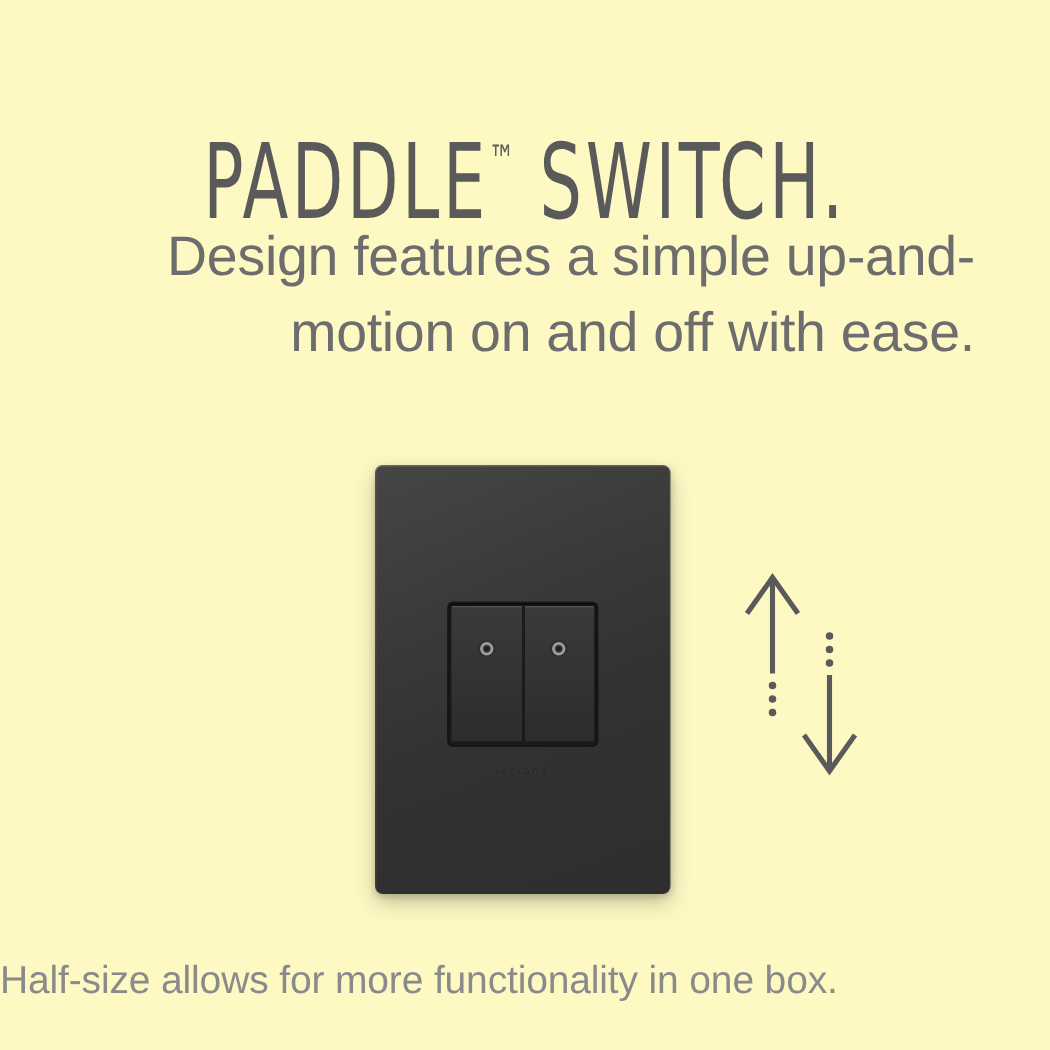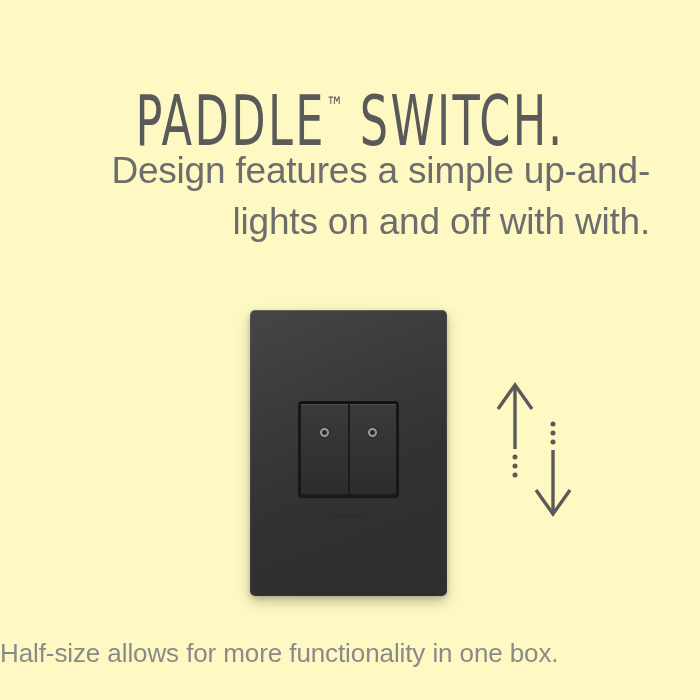--- a/index.html
+++ b/index.html
@@ -173,21 +173,21 @@
 </style>
 </head>
 <body>
 
 <div id="page">
 
   <h1 class="headline"><span>PADDLE</span><span class="tm">™</span><span> SWITCH.</span></h1>
 
   <div class="subhead">
     <span class="ln">Design features a simple up-and-</span>
-    <span class="ln">lights on and off with with.</span>
+    <span class="ln">motion on and off with ease.</span>
   </div>
 
   <div class="plate-wrap">
     <div class="plate">
       <div class="plate-sheen"></div>
 
       <div class="rockers">
         <div class="paddle left">
           <span class="led"></span>
         </div>

